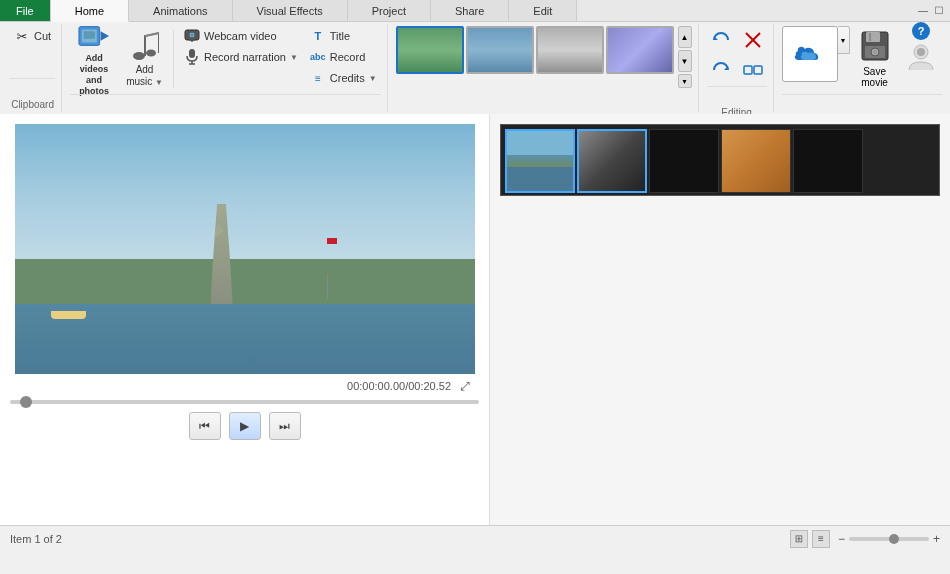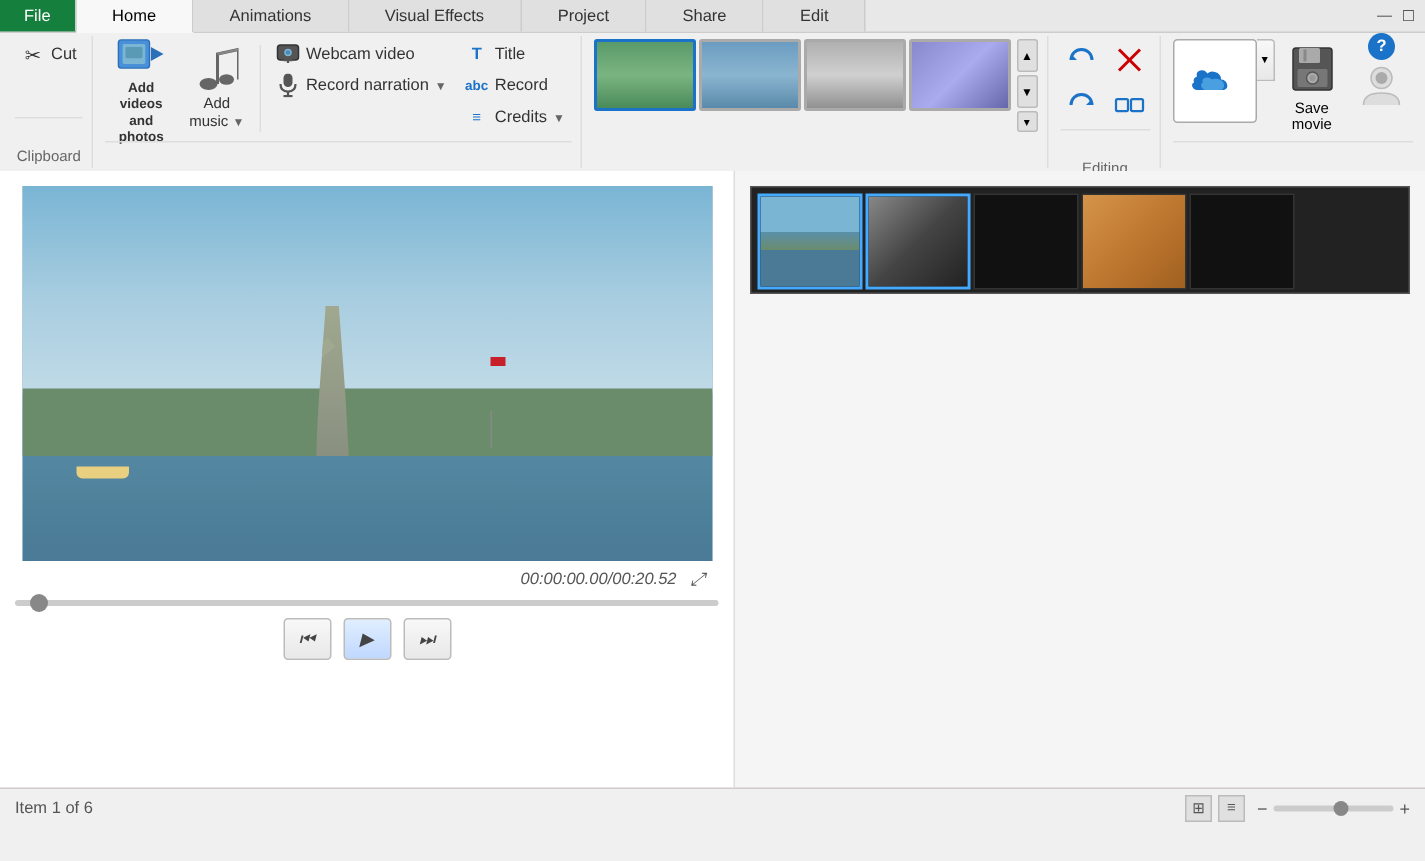--- a/index.html
+++ b/index.html
@@ -239,21 +239,20 @@
       cursor: pointer;
       font-size: 10px;
       color: #555;
     }
 
     
     .main-area {
       display: flex;
       background: #be185d;
       height: calc(574px - 22px - 115px - 26px);
-      font-style: italic;
     }
 
     
     .video-preview {
       width: 490px;
       background: white;
       display: flex;
       flex-direction: column;
       align-items: center;
       padding: 10px;
@@ -819,21 +818,21 @@
 
         <div class="film-frame">
           <div class="thumb-black"></div>
         </div>
       </div>
     </div>
 
   </div>
 
   <div class="status-bar">
-    <span>Item 1 of 6</span>
+    <span>Item 1 of 2</span>
     <div class="status-right">
 
       <div style="display:flex; gap:4px;">
         <div style="width:18px;height:18px; border:1px solid #bbb; background:#e0e0e0; cursor:pointer; display:flex; align-items:center; justify-content:center; font-size:10px;">⊞</div>
         <div style="width:18px;height:18px; border:1px solid #bbb; background:#e0e0e0; cursor:pointer; display:flex; align-items:center; justify-content:center; font-size:10px;">≡</div>
       </div>
 
       <div class="zoom-slider">
         <div style="font-size:12px; cursor:pointer; color:#555;">−</div>
         <div class="zoom-track">

